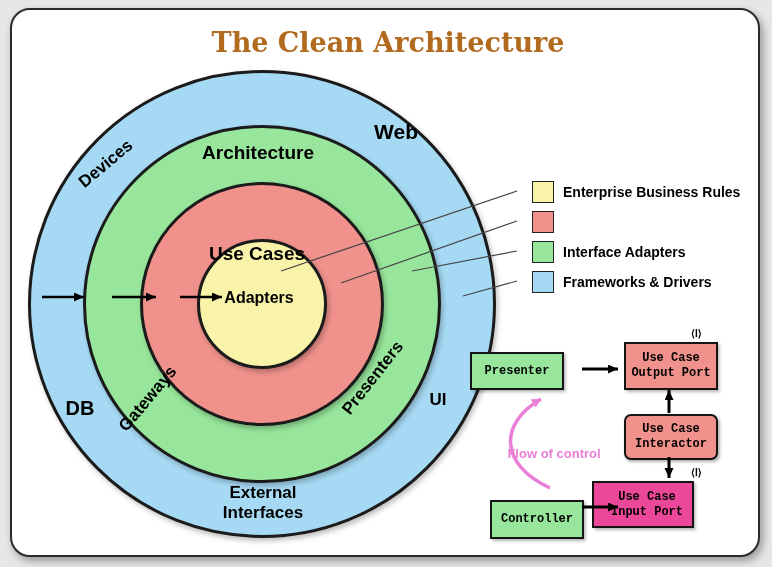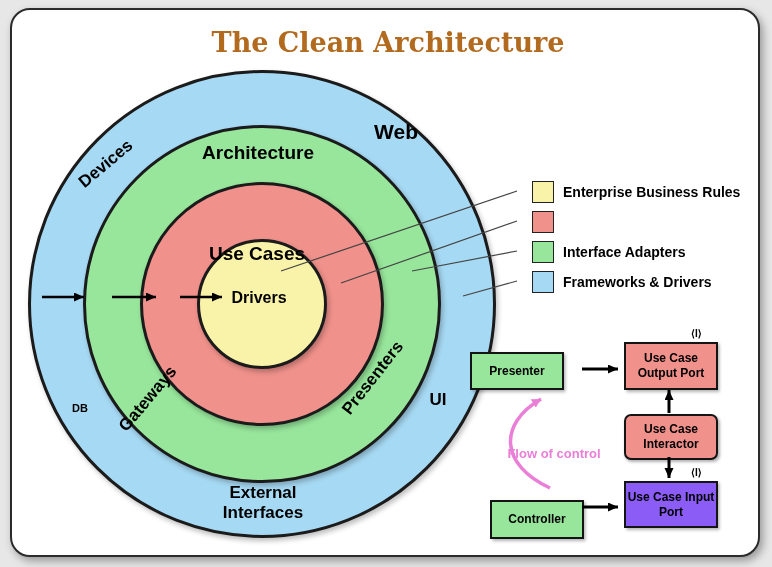--- a/index.html
+++ b/index.html
@@ -7,48 +7,48 @@
   .stage{position:relative;width:772px;height:567px;overflow:hidden;}
   .card{position:absolute;left:10px;top:8px;width:746px;height:545px;background:#ffffff;border:2px solid #2b2b2b;border-radius:20px;box-shadow:3px 4px 8px rgba(0,0,0,.35);}
   .title{position:absolute;left:388px;top:42px;transform:translate(-50%,-50%);margin:0;font-size:27px;font-weight:bold;white-space:nowrap;font-family:"DejaVu Serif","Liberation Serif",serif;}
   .circle{position:absolute;border-radius:50%;border:3px solid #1b1b1b;box-shadow:2px 3px 5px rgba(0,0,0,.25);}
   .rlabel{position:absolute;font-weight:bold;color:#000;white-space:nowrap;transform:translate(-50%,-50%);}
   .wraplabel{white-space:normal;width:118px;text-align:center;line-height:1.2;}
   .legend{position:absolute;left:517px;top:181px;display:flex;flex-direction:column;gap:9px;}
   .legend-row{display:flex;align-items:center;gap:9px;height:21px;margin-left:15px;}
   .swatch{width:20px;height:20px;border:1.5px solid #222;flex:none;}
   .legend-label{font-size:14px;font-weight:bold;white-space:nowrap;color:#000;}
-  .fbox{position:absolute;border:2px solid #141414;display:flex;align-items:center;justify-content:center;text-align:center;font-size:12px;font-weight:bold;line-height:1.25;color:#000;box-shadow:1.5px 2px 3px rgba(0,0,0,.3);}
+  .fbox{position:absolute;border:2px solid #141414;display:flex;align-items:center;justify-content:center;text-align:center;font-size:12px;font-weight:bold;line-height:1.25;color:#000;box-shadow:1.5px 2px 3px rgba(0,0,0,.3);font-family:Liberation Mono, monospace;}
   .imarker{position:absolute;font-size:10px;font-weight:bold;color:#000;}
   .flowlabel{position:absolute;transform:translate(-50%,-50%);font-size:13px;font-weight:bold;white-space:nowrap;}
   .overlay{position:absolute;left:0;top:0;pointer-events:none;}
 </style>
 </head>
 <body>
 
 <div class="stage">
   <div class="card"></div>
 
   <h1 class="title" style="color: rgb(178, 106, 30);">The Clean Architecture</h1>
 
   <div class="circle" style="left: 28px; top: 70px; width: 462px; height: 462px; background-color: rgb(166, 217, 243);"></div>
   <div class="circle" style="left: 83px; top: 125px; width: 352px; height: 352px; background-color: rgb(151, 230, 155);"></div>
   <div class="circle" style="left: 140px; top: 182px; width: 238px; height: 238px; background-color: rgb(240, 145, 139);"></div>
   <div class="circle" style="left: 197px; top: 239px; width: 124px; height: 124px; background-color: rgb(249, 242, 169);"></div>
 
   <div class="rlabel" style="left:106px;top:164px;font-size:17px;transform:translate(-50%,-50%) rotate(-40deg);">Devices</div>
   <div class="rlabel" style="left:396px;top:132px;font-size:21px;">Web</div>
-  <div class="rlabel" style="left:80px;top:408px;font-size:11px;">DB</div>
+  <div class="rlabel" style="left:80px;top:408px;font-size:20px;">DB</div>
   <div class="rlabel" style="left:438px;top:400px;font-size:17px;">UI</div>
   <div class="rlabel wraplabel" style="left:263px;top:503px;font-size:17px;">External Interfaces</div>
   <div class="rlabel" style="left:258px;top:153px;font-size:19px;">Architecture</div>
   <div class="rlabel" style="left:148px;top:399px;font-size:17px;transform:translate(-50%,-50%) rotate(-50deg);">Gateways</div>
   <div class="rlabel" style="left:373px;top:378px;font-size:17px;transform:translate(-50%,-50%) rotate(-52deg);">Presenters</div>
   <div class="rlabel" style="left:257px;top:212px;font-size:19px;margin-top:42px;">Use Cases</div>
-  <div class="rlabel" style="left:259px;top:298px;font-size:16px;">Drivers</div>
+  <div class="rlabel" style="left:259px;top:298px;font-size:16px;">Adapters</div>
 
   <div class="legend">
     <div class="legend-row">
       <span class="swatch" style="background-color: rgb(249, 242, 169);"></span>
       <span class="legend-label">Enterprise Business Rules</span>
     </div>
     <div class="legend-row">
       <span class="swatch" style="background-color: rgb(240, 145, 139);"></span>
     </div>
     <div class="legend-row">
@@ -58,21 +58,21 @@
     <div class="legend-row">
       <span class="swatch" style="background-color: rgb(166, 217, 243);"></span>
       <span class="legend-label">Frameworks &amp; Drivers</span>
     </div>
   </div>
 
   <div class="fbox" style="left: 470px; top: 352px; width: 90px; height: 34px; background-color: rgb(151, 230, 155);">Presenter</div>
   <div class="fbox" style="left: 624px; top: 342px; width: 90px; height: 44px; background-color: rgb(240, 145, 139);">Use Case Output Port</div>
   <div class="fbox" style="left: 624px; top: 414px; width: 90px; height: 42px; background-color: rgb(240, 145, 139); border-radius: 7px;">Use Case Interactor</div>
   <div class="fbox" style="left: 490px; top: 489px; width: 90px; height: 35px; background-color: rgb(151, 230, 155); margin-top: 11px;">Controller</div>
-  <div class="fbox" style="left: 624px; top: 481px; width: 90px; height: 43px; background-color: #8b5cf6;">Use Case Input Port</div>
+  <div class="fbox" style="left: 592px; top: 481px; width: 90px; height: 43px; background-color: #ec4899; padding-left: 8px;">Use Case Input Port</div>
 
   <div class="imarker" style="left:691px;top:328px;">⟨I⟩</div>
   <div class="imarker" style="left:691px;top:467px;">⟨I⟩</div>
 
   <div class="flowlabel" style="left: 554px; top: 453px; color: rgb(234, 127, 215);">Flow of control</div>
 
   <svg class="overlay" width="772" height="567" viewBox="0 0 772 567">
     <defs>
       <marker id="mb" markerUnits="userSpaceOnUse" markerWidth="12" markerHeight="10" refX="10" refY="4.5" orient="auto">
         <path d="M0,0 L10,4.5 L0,9 Z" fill="#000"></path>

